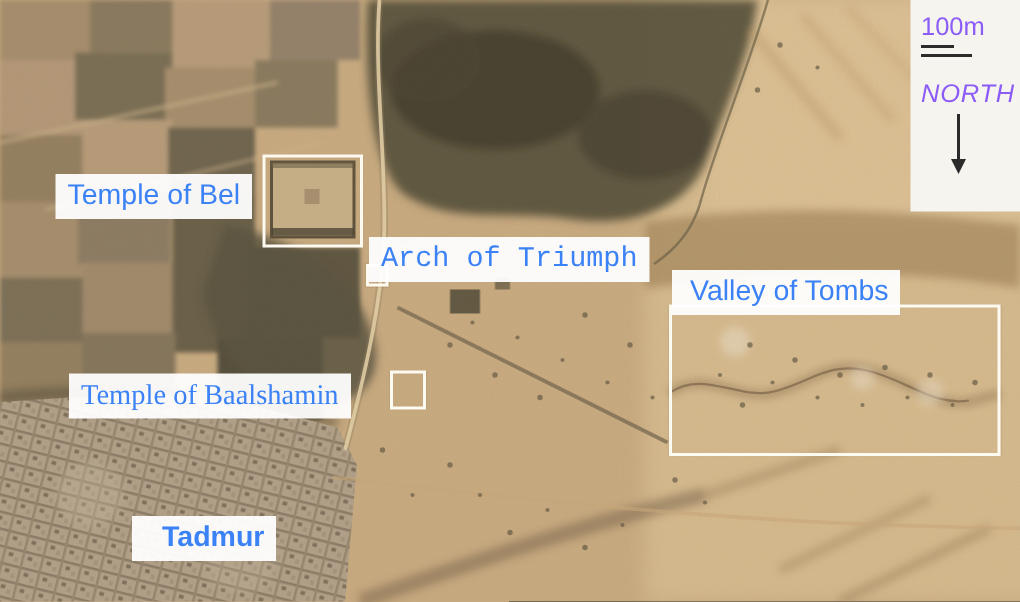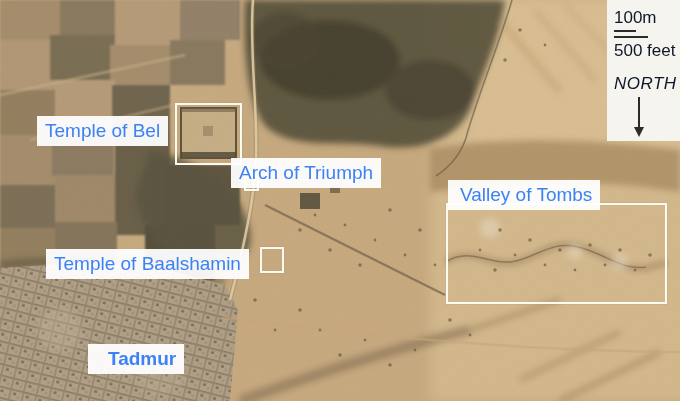--- a/index.html
+++ b/index.html
@@ -23,21 +23,21 @@
   .hl-box{
     position:absolute;
     border:2px solid #fdfaf2;
     box-sizing:border-box;
     box-shadow:0 0 1px rgba(90,70,40,.35);
   }
   
   .scale-panel{
     position:absolute;left:607px;top:0;width:73px;height:141px;
     background:#f6f4ef;
-    color:#0f172a;
+    color:#8b5cf6;
     padding:0;
     box-sizing:border-box;
   }
   .scale-panel .txt{display:block;margin-left:7px;font-size:17px;line-height:1;}
   .scale-metric{margin-top:9px;}
   .scale-bar{display:block;margin-left:7px;height:2px;background:#2b2b2b;}
   .bar-100{width:22px;margin-top:4px;}
   .bar-500{width:34px;margin-top:4px;}
   .scale-imperial{margin-top:4px;}
   .north-label{margin-top:16px;letter-spacing:0.5px;font-style:italic;}
@@ -191,30 +191,29 @@
 
     <rect width="680" height="401" filter="url(#grain)" opacity="0.16"></rect>
   </svg>
 
   <div class="hl-box" style="left:175px;top:103px;width:67px;height:62px;"></div>
   <div class="hl-box" style="left:244px;top:176px;width:15px;height:15px;"></div>
   <div class="hl-box" style="left:260px;top:247px;width:24px;height:26px;"></div>
   <div class="hl-box" style="left:446px;top:203px;width:221px;height:101px;"></div>
 
   <div class="map-label" style="left:37px;top:116px;">Temple of Bel</div>
-  <div class="map-label" style="left:231px;top:158px;">Arch of Triumph</div>
-  <div class="map-label" style="left:46px;top:249px;">Temple of Baalshamin</div>
+  <div class="map-label" style="left:246px;top:158px;font-family:Liberation Mono, monospace;">Arch of Triumph</div>
+  <div class="map-label" style="left:46px;top:249px;font-family:Liberation Serif, serif;">Temple of Baalshamin</div>
   <div class="map-label" style="left:448px;top:180px;padding-left:12px;">Valley of Tombs</div>
   <div class="map-label bold" style="left:88px;top:344px;padding-left:20px;">Tadmur</div>
 
   <div class="scale-panel">
     <span class="txt scale-metric">100m</span>
     <span class="scale-bar bar-100"></span>
     <span class="scale-bar bar-500"></span>
-    <span class="txt scale-imperial">500 feet</span>
     <span class="txt north-label">NORTH</span>
     <svg class="north-arrow" width="12" height="40" viewBox="0 0 12 40" aria-hidden="true">
       <line x1="6" y1="0" x2="6" y2="32" stroke="#2b2b2b" stroke-width="2"></line>
       <polygon points="1,30 11,30 6,40" fill="#2b2b2b"></polygon>
     </svg>
   </div>
 
 </div>
 
 </body></html>

